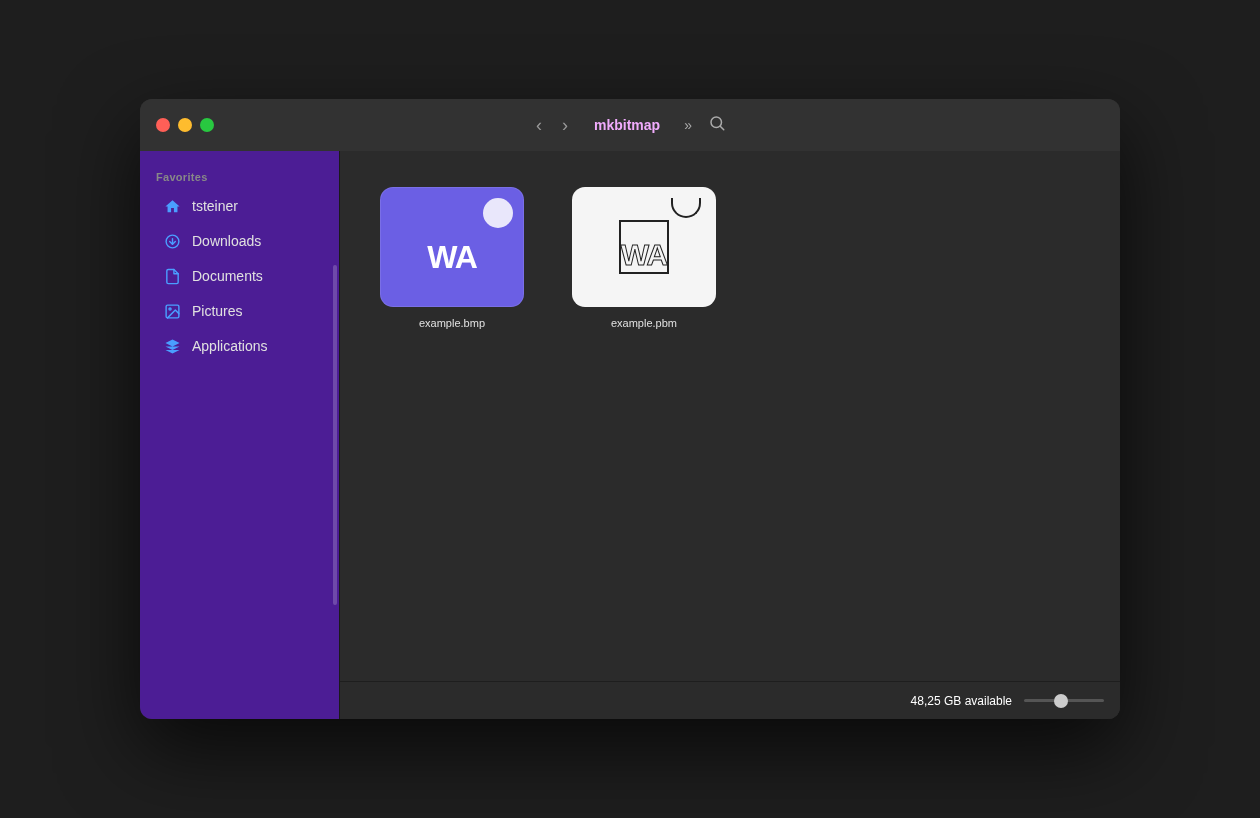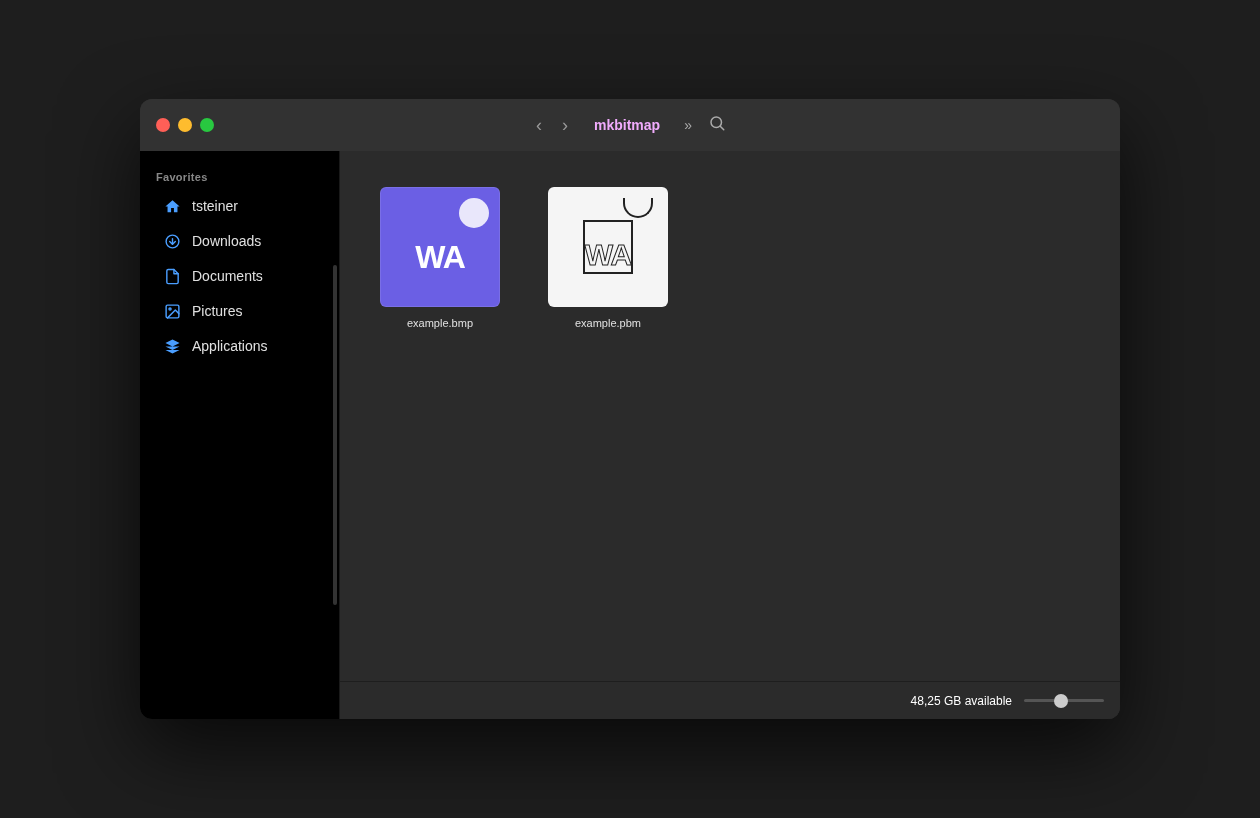--- a/index.html
+++ b/index.html
@@ -88,21 +88,21 @@
     }
 
     .window-body {
       display: flex;
       flex: 1;
       overflow: hidden;
     }
 
     .sidebar {
       width: 200px;
-      background: #000000;
+      background: #4c1d95;
       border-right: 1px solid #1a1a1a;
       padding: 16px 0;
       display: flex;
       flex-direction: column;
       position: relative;
     }
 
     .sidebar-section-label {
       color: #888;
       font-size: 11px;
@@ -166,23 +166,23 @@
       display: flex;
       flex-direction: column;
       align-items: center;
       gap: 10px;
       cursor: pointer;
       padding: 8px;
       border-radius: 8px;
     }
 
     .file-thumbnail {
-      width: 120px;
+      width: 144px;
       height: 120px;
-      border-radius: 6px;
+      border-radius: 13px;
       overflow: hidden;
       border: 1px solid rgba(255,255,255,0.1);
     }
 
     .file-thumbnail.bmp {
       background: #6b5fe4;
       display: flex;
       align-items: center;
       justify-content: center;
       position: relative;

